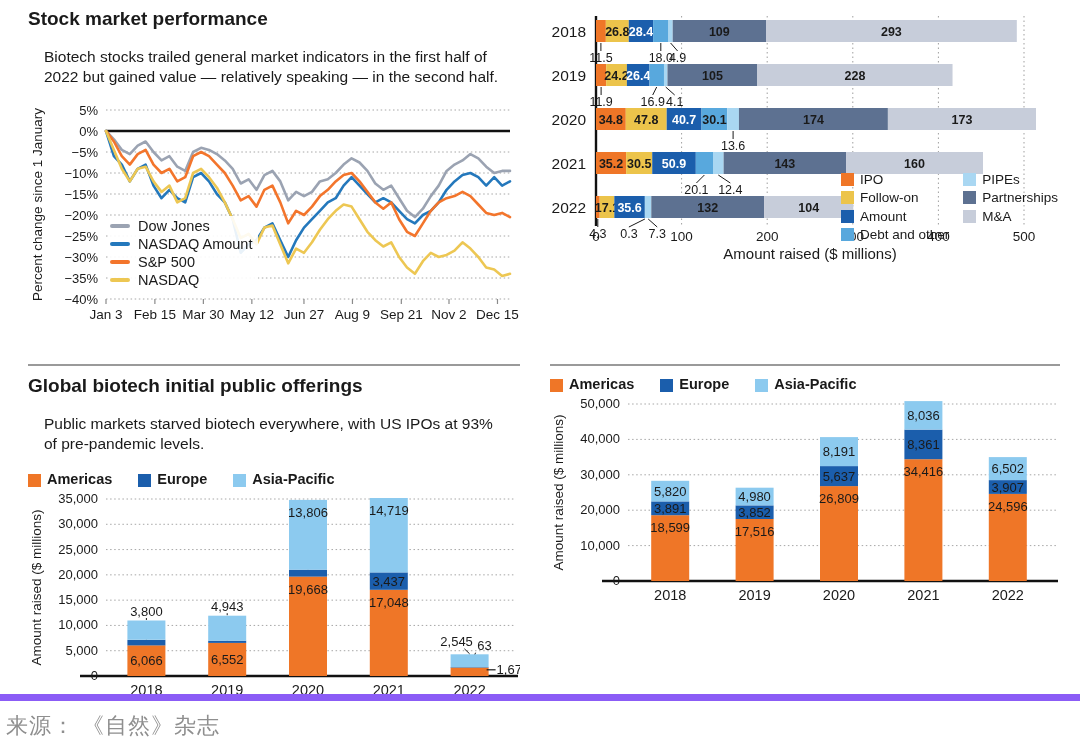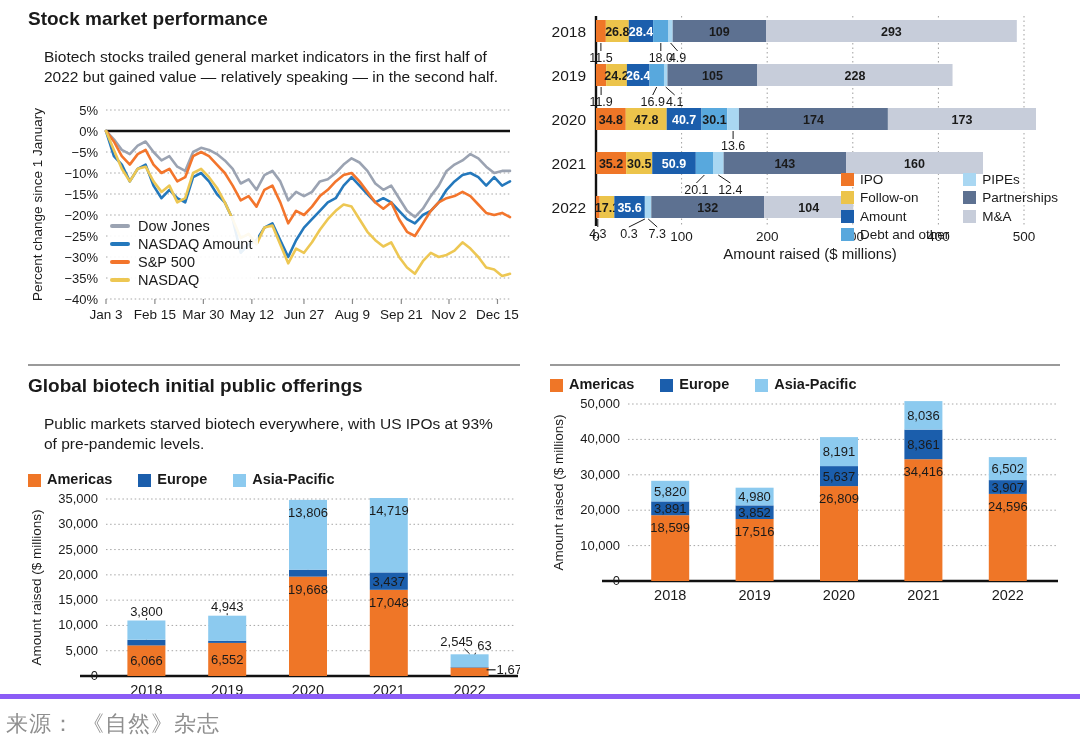--- a/index.html
+++ b/index.html
@@ -15,21 +15,21 @@
   .chart-wrap{position:relative;margin-top:6px}
   svg text{font-family:"Liberation Sans",sans-serif}
   .line-legend{position:absolute;left:80px;top:112px;background:rgba(255,255,255,.9);padding:1px 6px 1px 2px;font-size:14.5px}
   .line-legend .item{display:flex;align-items:center;height:18px;white-space:nowrap}
   .sw-line{display:inline-block;width:20px;height:4px;border-radius:2px;margin-right:8px;flex:0 0 auto}
   .fin-legend{position:absolute;right:2px;top:156px;display:grid;grid-template-rows:repeat(4,18.5px);grid-auto-flow:column;column-gap:14px;font-size:13.5px}
   .fin-legend .item{display:flex;align-items:center;white-space:nowrap}
   .sq{display:inline-block;width:13px;height:13px;margin-right:6px;flex:0 0 auto}
   .bar-legend{display:flex;gap:26px;font-size:14.5px;margin:10px 0 2px;font-weight:600}
   .bar-legend .item{display:flex;align-items:flex-end;white-space:nowrap}
-  .footer{position:absolute;left:0;top:694px;width:1080px;border-top:5px solid #8b5cf6;box-sizing:border-box;padding:10px 0 0 6px;font-size:22px;color:#8f8f8f;letter-spacing:1px;font-family:"Liberation Sans",sans-serif}
+  .footer{position:absolute;left:0;top:694px;width:1080px;border-top:7px solid #8b5cf6;box-sizing:border-box;padding:10px 0 0 6px;font-size:22px;color:#8f8f8f;letter-spacing:1px;font-family:"Liberation Sans",sans-serif}
 </style>
 </head>
 <body>
 
 <div class="page">
 
   <section class="panel" id="panel-stock">
     <h2>Stock market performance</h2>
     <p class="sub">Biotech stocks trailed general market indicators in the first half of 2022 but gained value — relatively speaking — in the second half.</p>
     <div class="chart-wrap">

